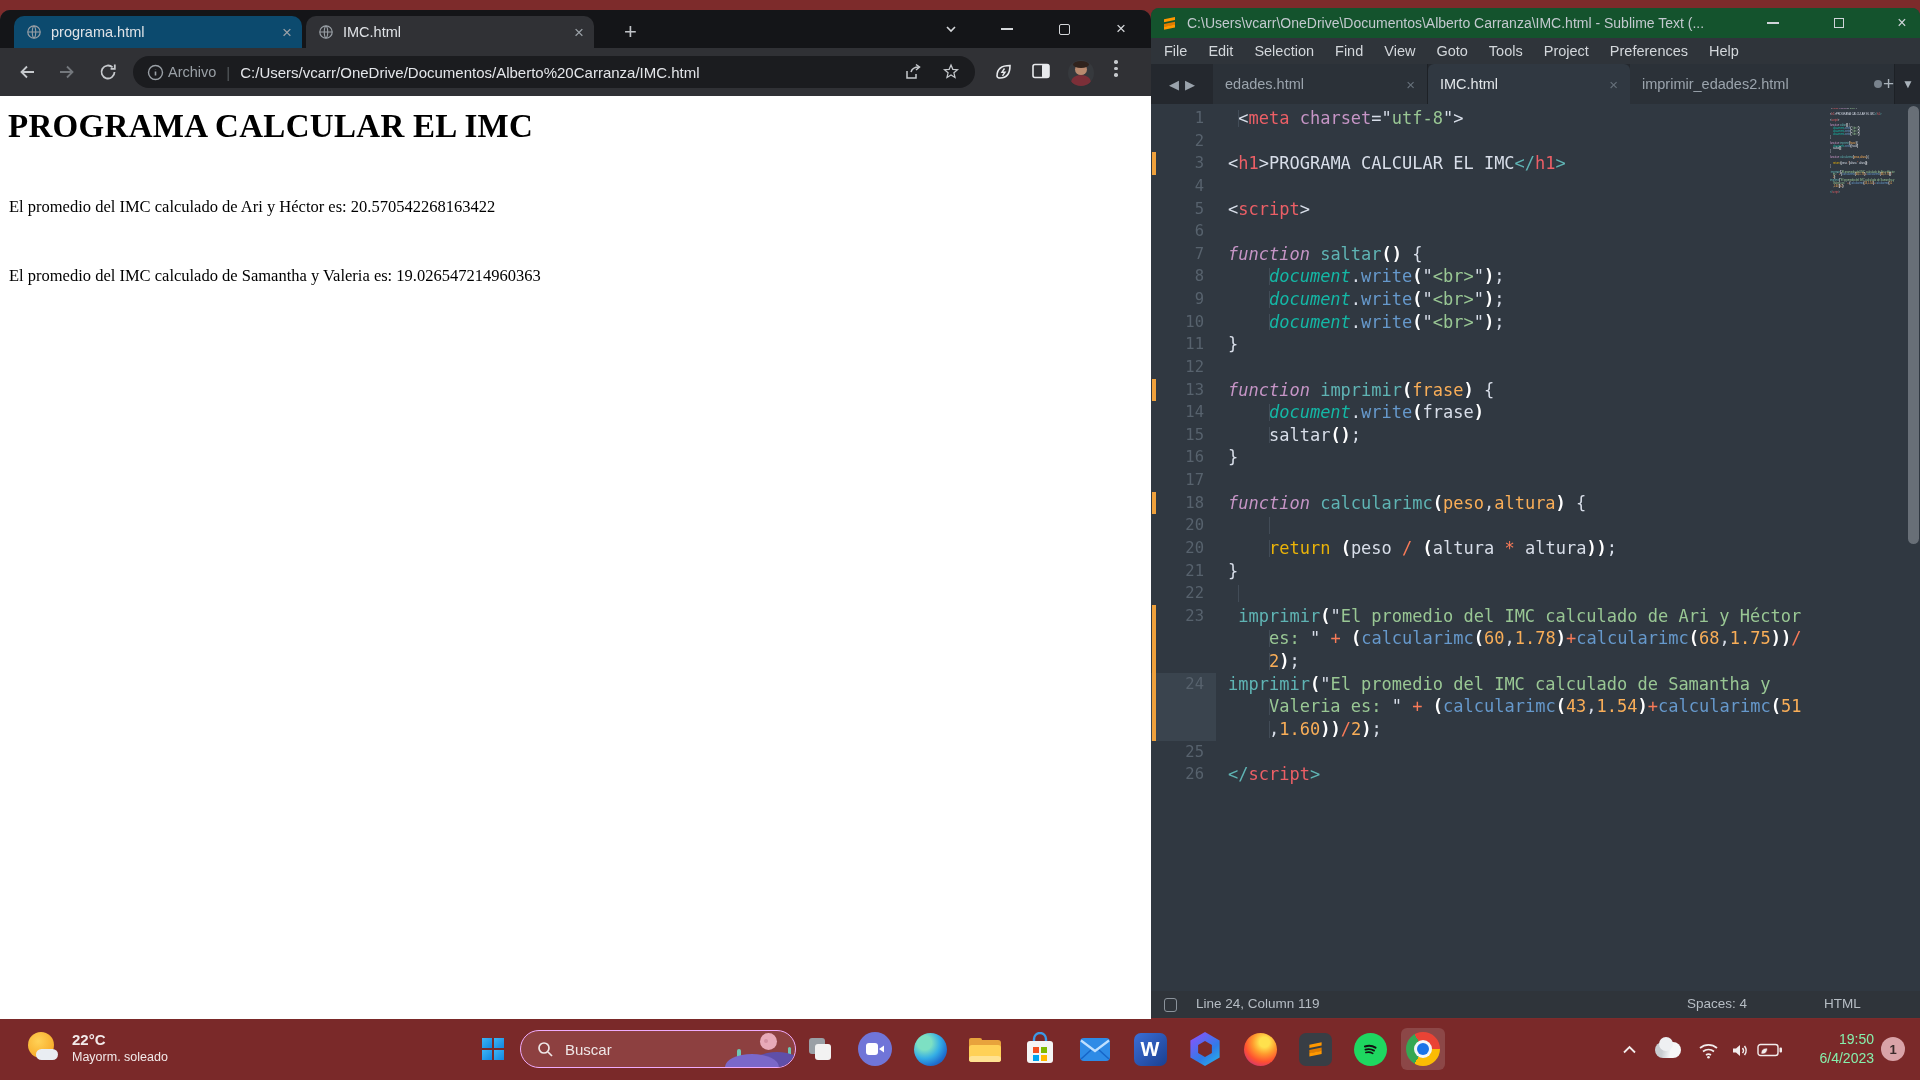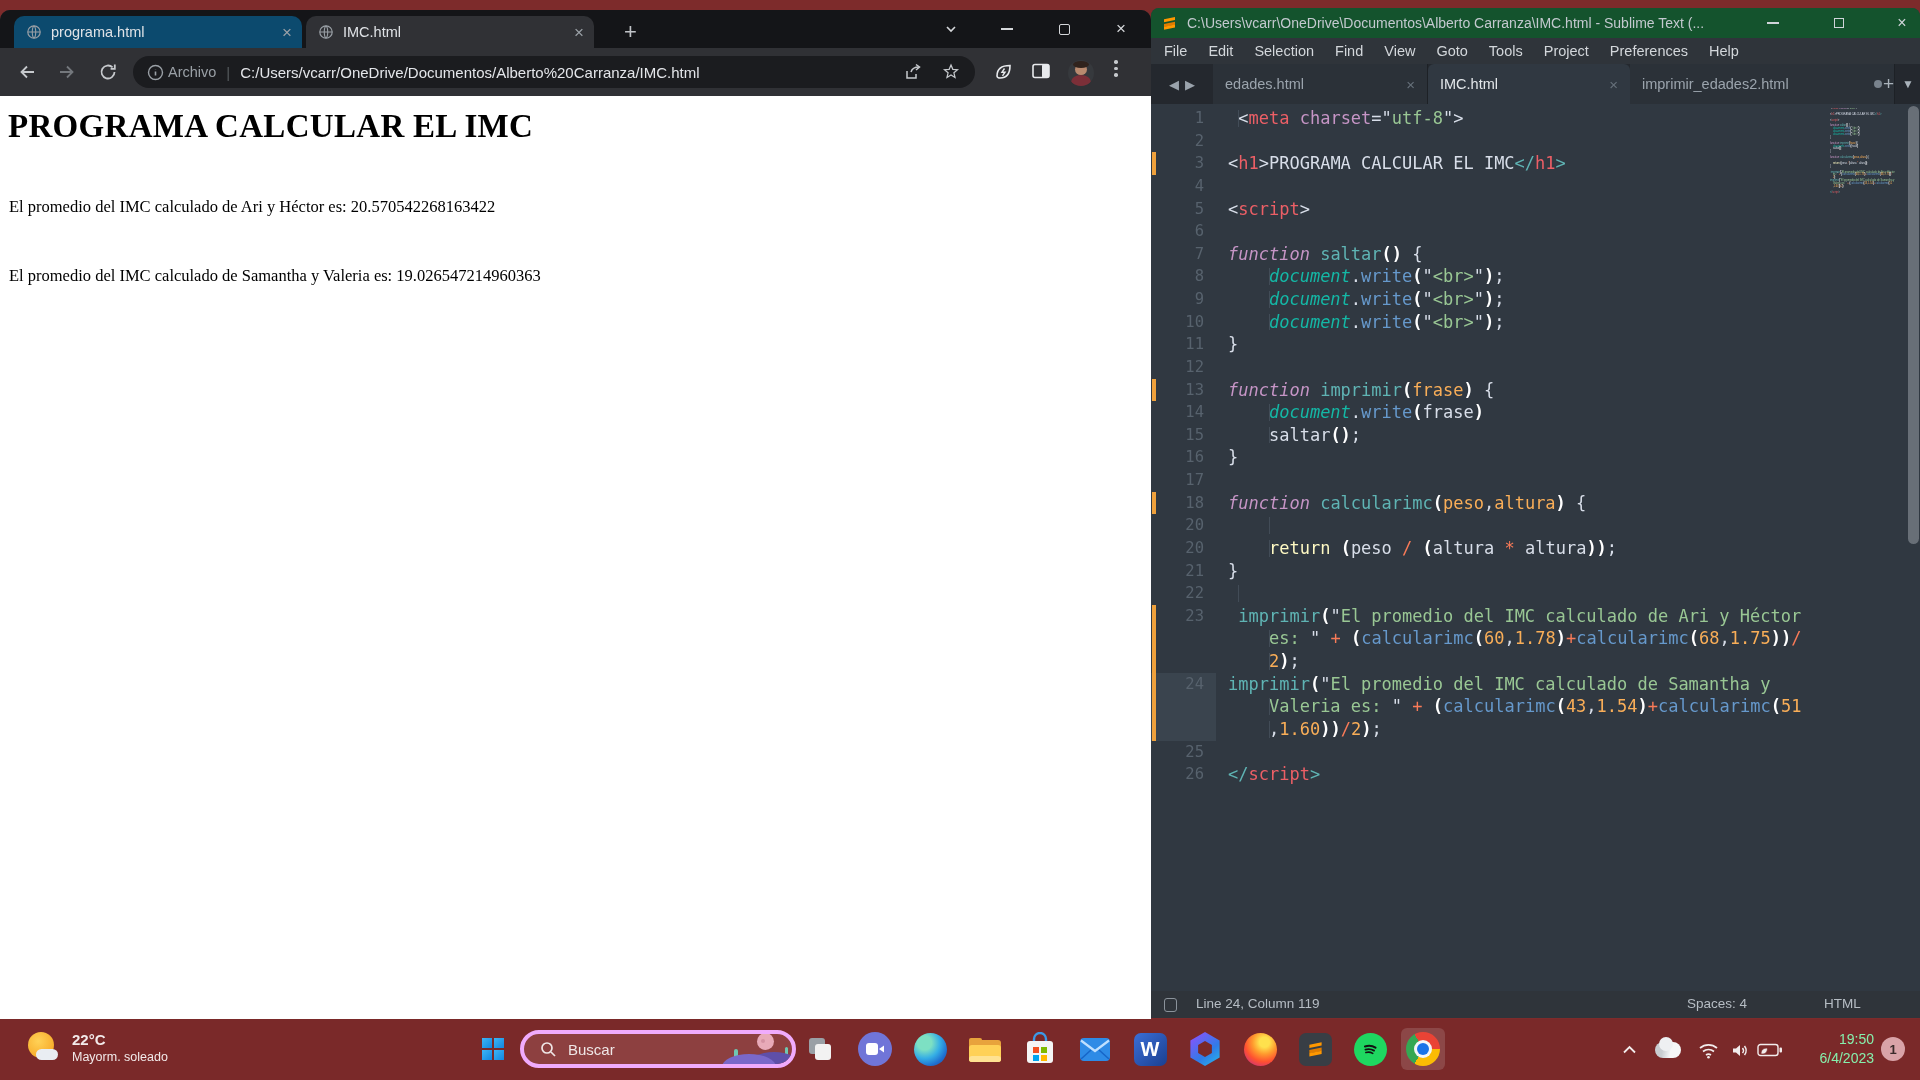--- a/index.html
+++ b/index.html
@@ -55,21 +55,21 @@
   .editor { position:absolute; left:0; top:96px; right:0; bottom:27px; background:#303841; overflow:hidden; }
   #code-lines { position:absolute; left:0; top:3px; right:0; font-family:"DejaVu Sans Mono",monospace; font-size:17px; }
   .crow { position:relative; height:22.63px; line-height:22.63px; white-space:pre; display:flex; }
   .crow.cur::before { content:""; position:absolute; left:0; top:0; bottom:0; width:65px; background:#3a444e; }
   .gut { position:relative; z-index:1; flex:0 0 53px; text-align:right; color:#57626d; font-size:15.5px; }
   .mark { position:absolute; left:1px; top:0; bottom:0; width:4px; background:#efa13c; z-index:2; }
   .cline { position:relative; margin-left:24px; color:#d8dee9; }
   .iguide { position:absolute; top:3px; bottom:3px; width:1px; background:#424c57; }
   .tk-p{color:#d8dee9} .tk-b{color:#ffffff;font-weight:bold} .tk-t{color:#ec5f66}
   .tk-ct{color:#5fb4b4} .tk-a{color:#c695c6} .tk-q{color:#d8dee9} .tk-s{color:#99c794}
-  .tk-k{color:#c695c6;font-style:italic} .tk-kr{color:#fef9c3} .tk-f{color:#5fb4b4}
+  .tk-k{color:#c695c6;font-style:italic} .tk-kr{color:#eab308} .tk-f{color:#5fb4b4}
   .tk-c{color:#6699cc} .tk-m{color:#6699cc} .tk-d{color:#14b8a6;font-style:italic}
   .tk-o{color:#f97b58} .tk-pr{color:#f9ae58} .tk-nu{color:#f9ae58}
   #minimap { position:absolute; top:4px; right:16px; width:76px; height:130px; overflow:hidden; }
   #minimap .crow { height:2.9px; line-height:2.9px; font-size:2.6px; }
   #minimap .cline { margin-left:2px; }
   .vscroll { position:absolute; right:1px; top:2px; width:11px; height:438px; background:#8a929a; opacity:.62; border-radius:6px; }
   .sstatusbar { position:absolute; left:0; right:0; bottom:0; height:27px; background:#2f343a; color:#b6bdc4; font-size:13.5px; }
   .sb-icon { position:absolute; left:13px; top:7px; width:13px; height:14px; border:1.6px solid #8b939b; border-radius:3px; }
   .sb-pos { position:absolute; left:45px; top:5px; }
   .sb-spaces { position:absolute; left:536px; top:5px; }
@@ -78,21 +78,21 @@
   #taskbar { position:absolute; left:0; top:1019px; width:1920px; height:61px; background:#7a2929; }
   .weather { position:absolute; left:24px; top:10px; display:flex; align-items:center; gap:10px; color:#f2eaea; }
   .weather-ic { position:relative; width:38px; height:38px; }
   .weather-ic .sun { position:absolute; left:4px; top:3px; width:26px; height:26px; border-radius:50%; background:radial-gradient(circle at 40% 35%,#ffd257,#f59e1b); }
   .weather-ic .cloud { position:absolute; left:12px; top:20px; width:22px; height:11px; border-radius:8px; background:#e9edf2; }
   .weather-temp { font-size:15px; font-weight:bold; line-height:18px; }
   .weather-cond { font-size:12.5px; line-height:16px; }
   .tb-item { position:absolute; top:9px; width:44px; height:42px; display:flex; align-items:center; justify-content:center; border-radius:6px; }
   .win-logo { display:grid; grid-template-columns:10px 10px; grid-template-rows:10px 10px; gap:2px; }
   .win-logo i { background:linear-gradient(135deg,#3db5f5,#1186e0); }
-  .search-pill { position:absolute; left:520px; top:11px; width:276px; height:38px; border-radius:19px; background:#8d4040; border:4px solid #f0abfc; display:flex; align-items:center; padding-left:16px; overflow:hidden; }
+  .search-pill { position:absolute; left:520px; top:11px; width:276px; height:38px; border-radius:19px; background:#8d4040; border:1px solid #f0abfc; display:flex; align-items:center; padding-left:16px; overflow:hidden; }
   .search-label { color:#efe6e6; font-size:15px; margin-left:11px; flex:1; }
   .pill-scene { position:relative; width:64px; height:38px; }
   .scene-moon { position:absolute; right:18px; top:3px; width:17px; height:17px; border-radius:50%; background:#e8aab8; }
   .scene-moon i { position:absolute; left:4px; top:6px; width:4px; height:4px; border-radius:50%; background:#d492a2; }
   .scene-hill-b { position:absolute; right:-8px; bottom:-10px; width:52px; height:26px; border-radius:50%; background:#5f4fa8; }
   .scene-hill-f { position:absolute; left:-6px; bottom:-12px; width:54px; height:26px; border-radius:50%; background:#7a68c9; }
   .scene-cactus { position:absolute; width:3.5px; height:9px; border-radius:2px; background:#6fc7b2; }
   .tb-active-bg { background:rgba(255,255,255,0.14); }
   .tv-back { position:absolute; left:11px; top:10px; width:16px; height:16px; border-radius:3px; background:#9aa0a6; }
   .tv-front { position:absolute; left:17px; top:16px; width:16px; height:16px; border-radius:3px; background:#f2f2f2; }

